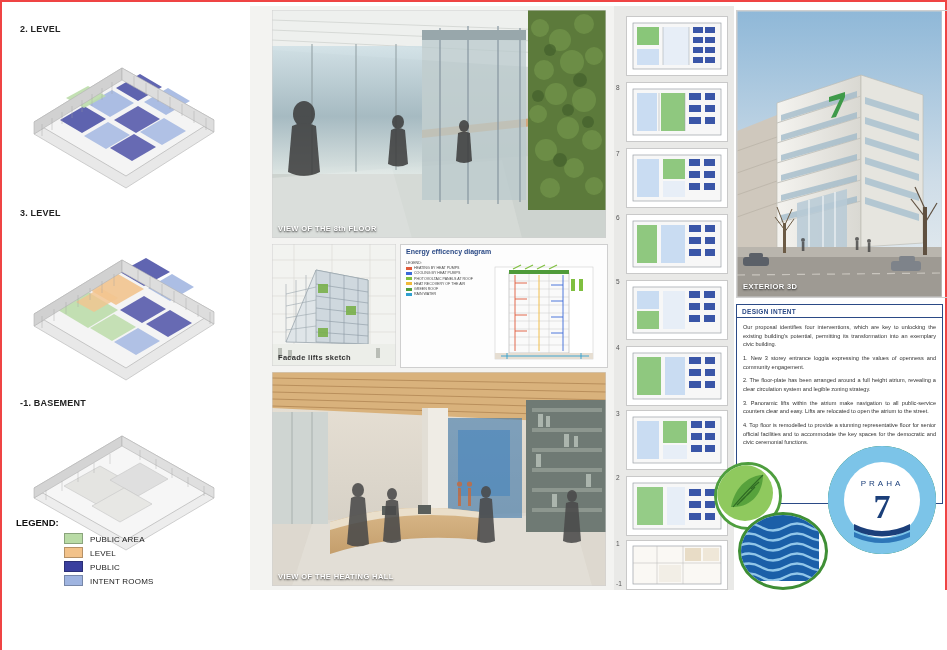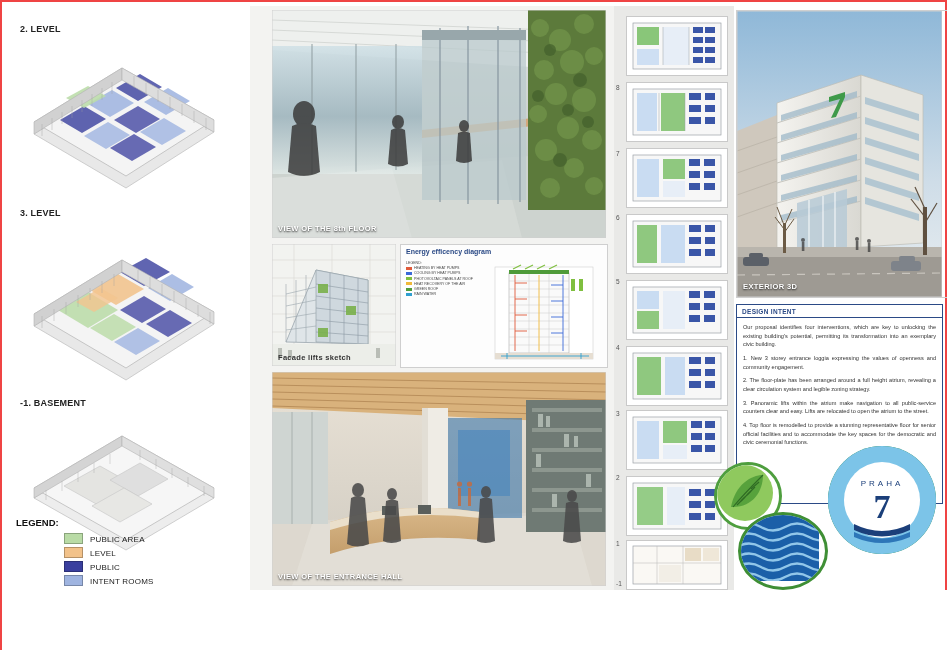--- a/index.html
+++ b/index.html
@@ -471,21 +471,21 @@
         </g>
 
         <g fill="#c96a3a" opacity=".8">
           <rect x="186" y="116" width="3" height="18"></rect>
             <rect x="196" y="116" width="3" height="18"></rect>
           <circle cx="187.5" cy="112" r="2.6"></circle>
             <circle cx="197.5" cy="112" r="2.6"></circle>
         </g>
         <rect x="0" y="0" width="334" height="214" fill="none" stroke="#cfcfcf" stroke-width="1"></rect>
       </svg>
-      <div class="cap">VIEW OF THE ENTRANCE HALL</div>
+      <div class="cap">VIEW OF THE HEATING HALL</div>
     </div>
   </div>
 
   <div class="plans">
 
     <div class="plan-num" style="top:78px;">8</div>
     <div class="plan-card" style="left:12px;top:10px;width:100px;height:58px;">
       <svg width="100" height="58" viewBox="0 0 100 58">
         <rect width="100" height="58" fill="#fff"></rect>
         <rect x="6" y="6" width="88" height="46" fill="#f7f7f7" stroke="#9aa0a6" stroke-width="0.7"></rect>

